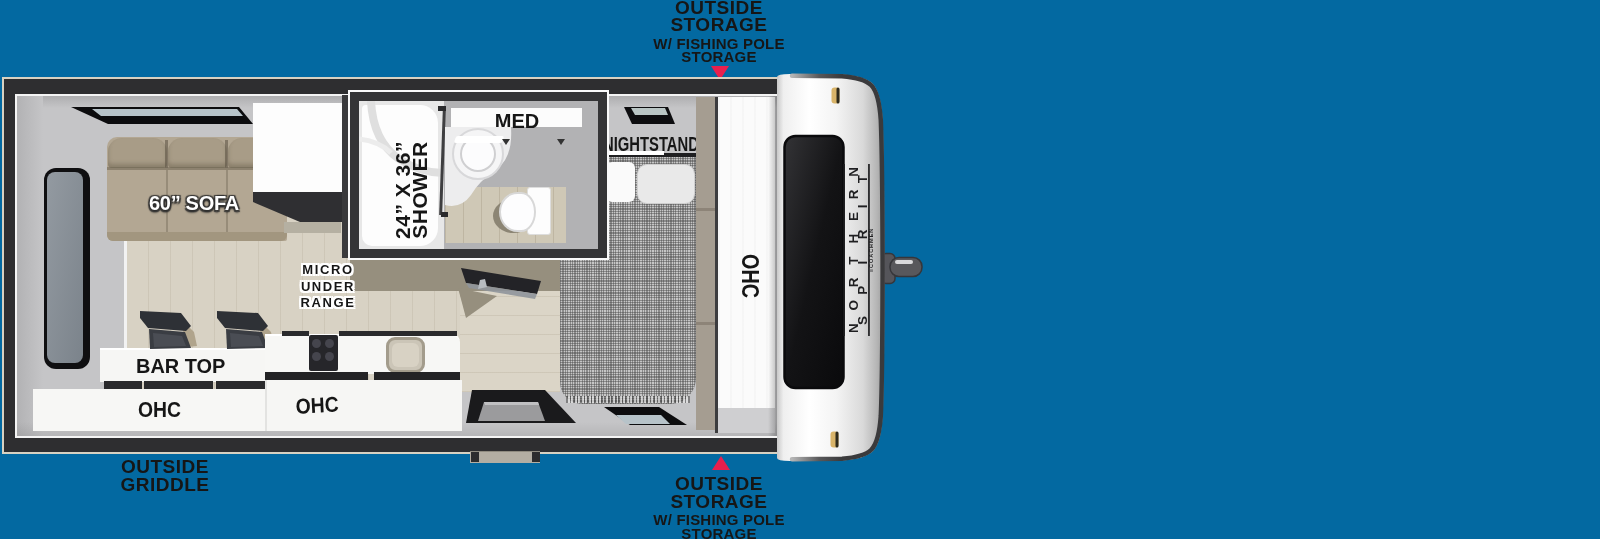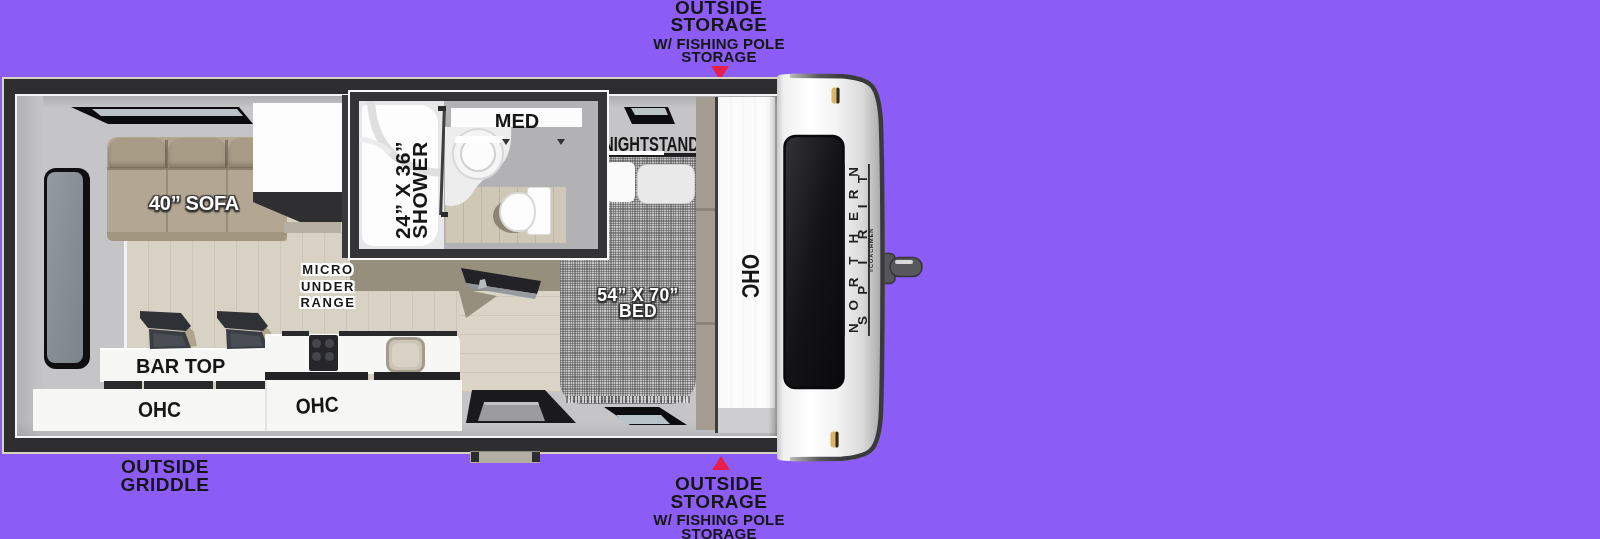--- a/index.html
+++ b/index.html
@@ -1,16 +1,16 @@
 <!DOCTYPE html>
 <html><head>
 <meta charset="utf-8">
 <style>
   html,body{margin:0;padding:0;background:#fff;}
-  #page{position:relative;width:1600px;height:539px;background:#8b5cf6;overflow:hidden;
+  #page{position:relative;width:1600px;height:539px;background:#0369a1;overflow:hidden;
         font-family:"Liberation Sans",sans-serif;}
   .abs{position:absolute;}
   .lbl{position:absolute;font-weight:bold;color:#161616;white-space:nowrap;}
   .halo{text-shadow:-2px -2px 0 #fff,2px -2px 0 #fff,-2px 2px 0 #fff,2px 2px 0 #fff,
         -2px 0 0 #fff,2px 0 0 #fff,0 -2px 0 #fff,0 2px 0 #fff;}
   .wlbl{position:absolute;font-weight:bold;color:#fff;white-space:nowrap;
         text-shadow:-1.5px -1.5px 1px rgba(45,45,45,.85),1.5px -1.5px 1px rgba(45,45,45,.85),
         -1.5px 1.5px 1px rgba(45,45,45,.85),1.5px 1.5px 1px rgba(45,45,45,.85),0 2.5px 2px rgba(45,45,45,.6);}
 </style>
 </head>
@@ -58,21 +58,21 @@
 
 <div class="abs" style="left:165px;top:140px;width:3px;height:28px;background:rgba(90,80,65,.55);"></div>
 <div class="abs" style="left:225px;top:140px;width:3px;height:28px;background:rgba(90,80,65,.55);"></div>
 
 <div class="abs" style="left:107px;top:167px;width:180px;height:3px;background:rgba(110,100,82,.55);"></div>
 <div class="abs" style="left:166px;top:170px;width:2px;height:62px;background:rgba(110,100,82,.4);"></div>
 <div class="abs" style="left:226px;top:170px;width:2px;height:62px;background:rgba(110,100,82,.4);"></div>
 
 <div class="abs" style="left:107px;top:232px;width:180px;height:9px;background:#a2967f;border-radius:0 0 6px 6px;"></div>
 
-<div class="wlbl" style="left:149px;top:192px;font-size:20px;letter-spacing:-.3px;">40” SOFA</div>
+<div class="wlbl" style="left:149px;top:192px;font-size:20px;letter-spacing:-.3px;">60” SOFA</div>
 
 <div class="abs" style="left:253px;top:103px;width:90px;height:89px;background:#fdfdfd;"></div>
 
 <svg class="abs" style="left:253px;top:192px;" width="91" height="40" viewBox="0 0 91 40">
  <polygon points="0,0 90,0 90,30 47,30 0,10" fill="#2f2f32"></polygon>
 </svg>
 
 <div class="abs" style="left:284px;top:222px;width:57px;height:11px;background:#b5b0a2;"></div>
 
 <div class="abs" style="left:342px;top:95px;width:9px;height:163px;background:#3a3a3c;"></div>
@@ -152,21 +152,20 @@
  background-color:#c6c6c6;background-image:repeating-linear-gradient(0deg,rgba(68,68,68,.45) 0 1.2px,transparent 1.2px 2.4px),repeating-linear-gradient(90deg,rgba(68,68,68,.45) 0 1.2px,transparent 1.2px 2.4px);"></div>
 
 <div class="abs" style="left:566px;top:396px;width:124px;height:7px;background-image:repeating-linear-gradient(90deg,rgba(60,60,60,.5) 0 1.5px,rgba(230,230,230,.7) 1.5px 3.5px);"></div>
 
 <div class="abs" style="left:600px;top:153px;width:96px;height:4px;background:#1f1f21;"></div>
 
 <div class="abs" style="left:606px;top:162px;width:29px;height:40px;background:#fafafa;border-radius:6px;"></div>
 
 <div class="abs" style="left:637px;top:164px;width:56px;height:38px;background:#e9e9e9;border:1px solid #cfcfcf;border-radius:10px;"></div>
 
-<div class="wlbl" style="left:583px;top:286.5px;width:110px;text-align:center;font-size:17.5px;line-height:16.8px;letter-spacing:.4px;">54” X 70”<br>BED</div>
 
 <div class="lbl" style="left:603px;top:132.5px;font-size:20px;transform:scaleX(.74);transform-origin:left top;">NIGHTSTAND</div>
 
 <div class="abs" style="left:604px;top:150.5px;width:60px;height:4.5px;background:#fff;"></div>
 
 <svg class="abs" style="left:622px;top:106px;" width="56" height="20" viewBox="0 0 56 20">
  <polygon points="2,1 46,1 53,18 10,18" fill="#0d0d0f"></polygon>
  <polygon points="9,2 43,2 46,9 13,9" fill="#b9c5c4"></polygon>
 </svg>
 

